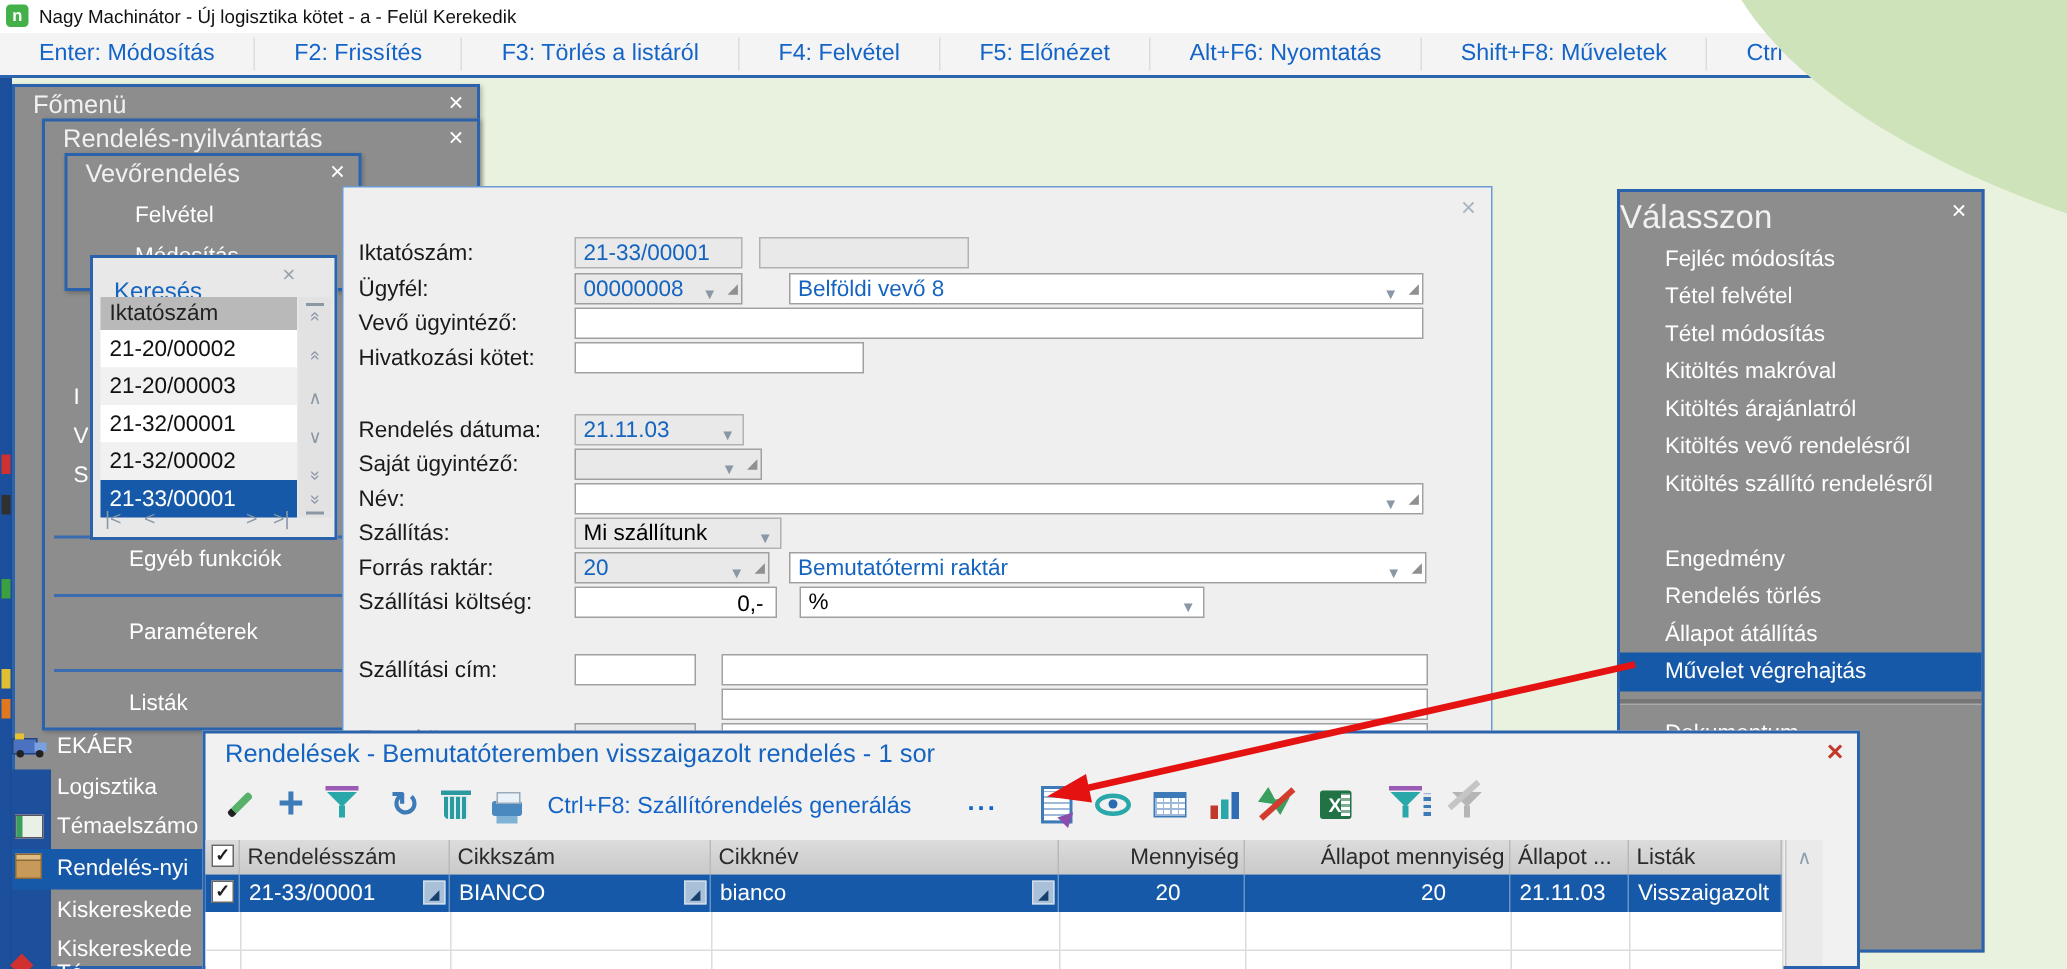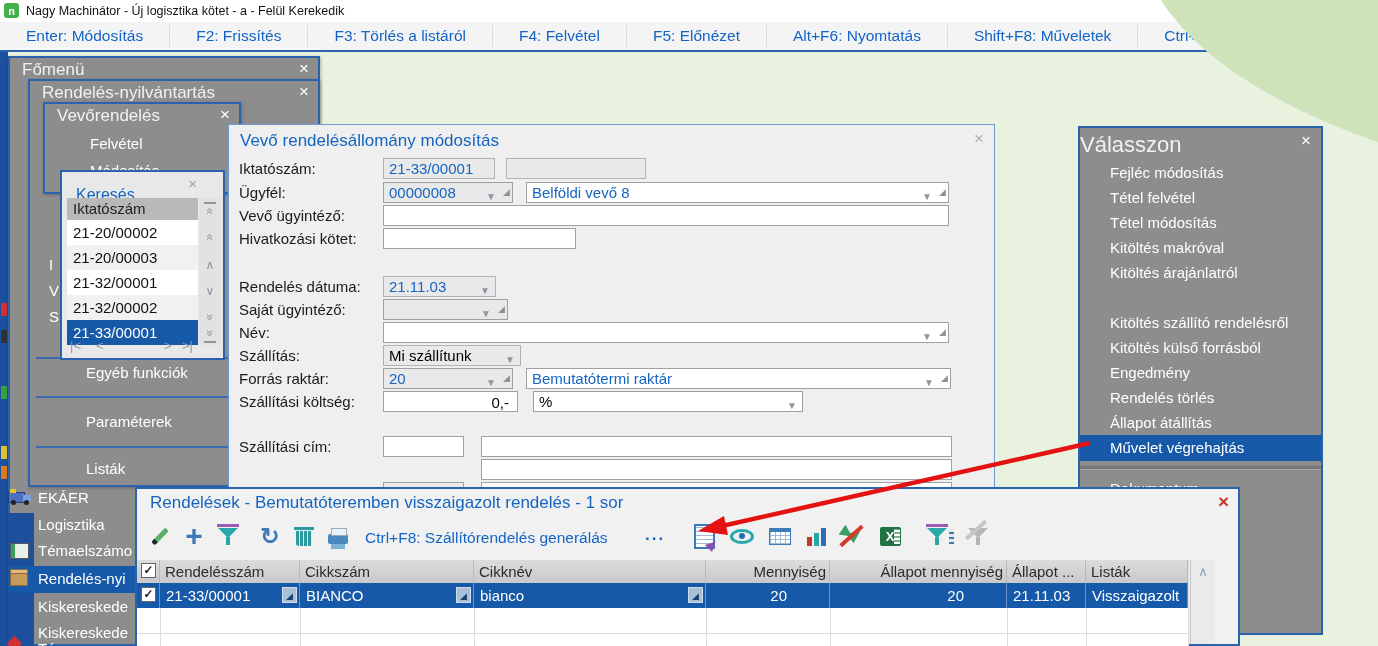--- a/index.html
+++ b/index.html
@@ -257,29 +257,28 @@
       <span class="sg" style="top:128px"><span class="rot">»</span></span>
       <div class="sbar" style="top:143px"></div>
     </div>
     <span class="knav" style="left:8px;top:166px">|&lt;</span>
     <span class="knav" style="left:34px;top:166px">&lt;</span>
     <span class="knav" style="left:102px;top:166px">&gt;</span>
     <span class="knav" style="left:120px;top:166px">&gt;|</span>
   </div>
 
   <div class="dlg">
-    <span class="dtitle">Vevő rendelésállomány módosítás</span>
     <span class="dx">×</span>
 
     <span class="lbl" style="left:10px;top:35px">Iktatószám:</span>
     <div class="fld ro" style="left:154px;top:33px;width:112px"><span class="blue">21-33/00001</span></div>
     <div class="fld ro" style="left:277px;top:33px;width:140px"></div>
 
     <span class="lbl" style="left:10px;top:59px">Ügyfél:</span>
-    <div class="fld combo gray" style="left:154px;top:57px;width:130px">
+    <div class="fld combo gray" style="left:154px;top:57px;width:112px">
       <span class="blue">00000008</span>
       <span class="dd r16">▼</span>
       <span class="rz">◢</span>
     </div>
     <div class="fld" style="left:297px;top:57px;width:423px">
       <span class="blue">Belföldi vevő 8</span>
       <span class="dd r16">▼</span>
       <span class="rz">◢</span>
     </div>
 
@@ -351,22 +350,22 @@
   </div>
 
   <div class="vwin">
     <span class="vtitle">Válasszon</span>
     <span class="vx">×</span>
     <span class="vitem" style="top:32px">Fejléc módosítás</span>
     <span class="vitem" style="top:57px">Tétel felvétel</span>
     <span class="vitem" style="top:82px">Tétel módosítás</span>
     <span class="vitem" style="top:107px">Kitöltés makróval</span>
     <span class="vitem" style="top:132px">Kitöltés árajánlatról</span>
+    <span class="vitem" style="top:157px">Kitöltés vevő rendelésről</span>
     <span class="vitem" style="top:182px">Kitöltés szállító rendelésről</span>
-    <span class="vitem" style="top:207px">Kitöltés külső forrásból</span>
     <span class="vitem" style="top:232px">Engedmény</span>
     <span class="vitem" style="top:257px">Rendelés törlés</span>
     <span class="vitem" style="top:282px">Állapot átállítás</span>
     <div class="vsel" style="top:307px"></div>
     <span class="vitem" style="top:307px">Művelet végrehajtás</span>
     <div class="vsep" style="top:338px"></div>
     <span class="vitem" style="top:348px">Dokumentum</span>
   </div>
 
   <div class="owin">

